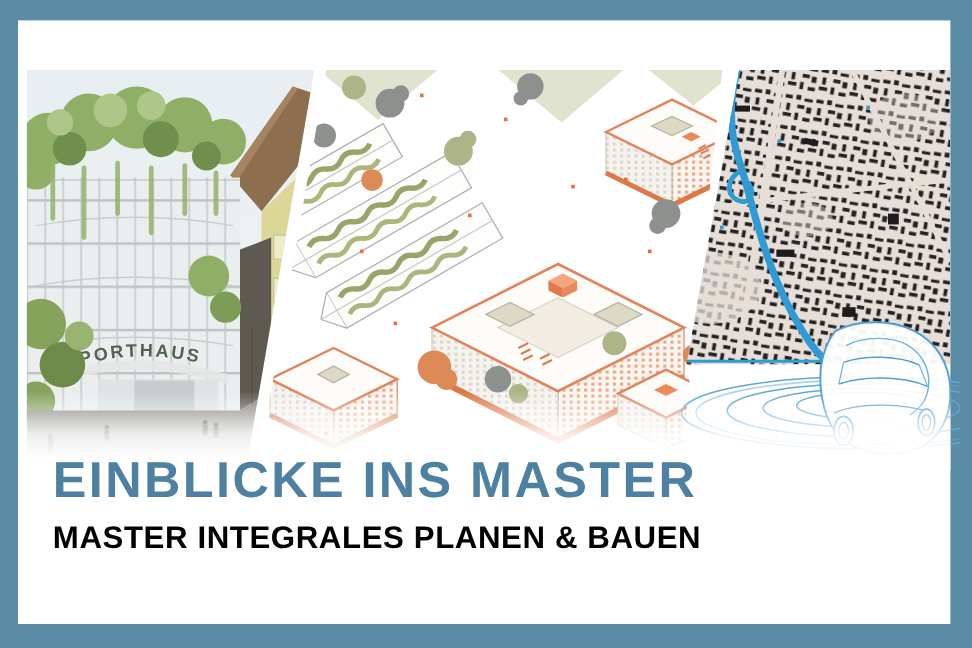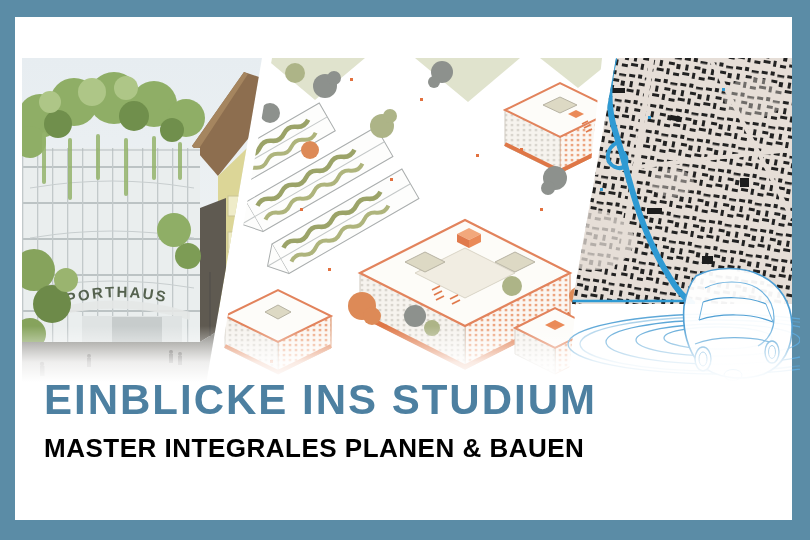--- a/index.html
+++ b/index.html
@@ -333,16 +333,16 @@
         <ellipse cx="272" cy="94" rx="7" ry="11" fill="#ffffff" stroke-width="1.4"></ellipse>
         <ellipse cx="272" cy="94" rx="3.5" ry="6.5" stroke-width="1"></ellipse>
         <ellipse cx="233" cy="117" rx="9" ry="5.5" stroke="#6fb2de" stroke-width="1"></ellipse>
       </g>
     </svg>
   </div>
 
   <div class="fade"></div>
 
   <div class="titleblock">
-    <div class="title">EINBLICKE INS STUDIUM</div>
+    <div class="title">EINBLICKE INS MASTER</div>
     <div class="subtitle">MASTER INTEGRALES PLANEN &amp; BAUEN</div>
   </div>
 </div>
 
 </body></html>

